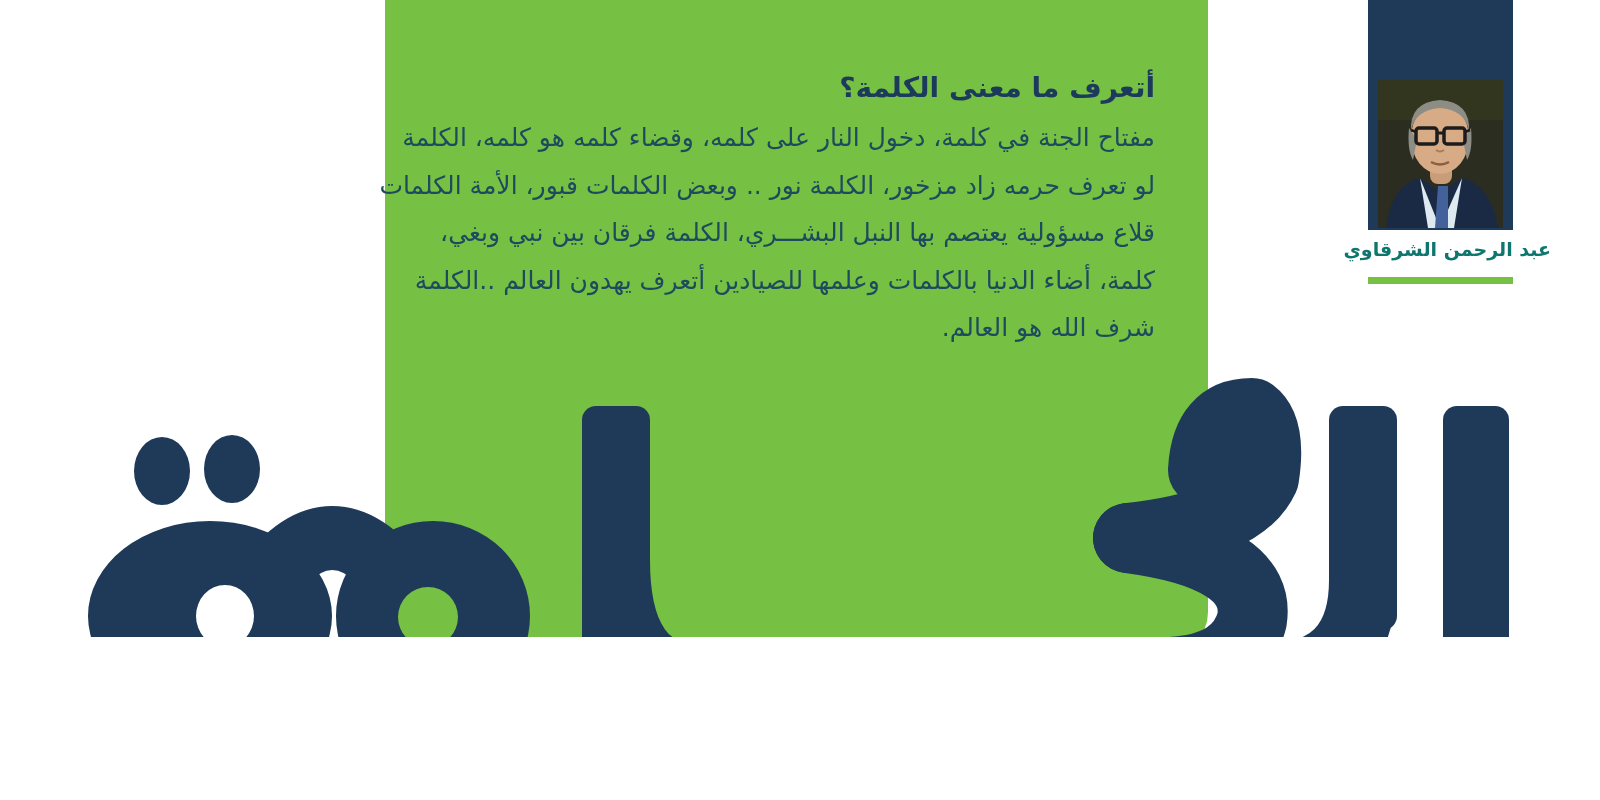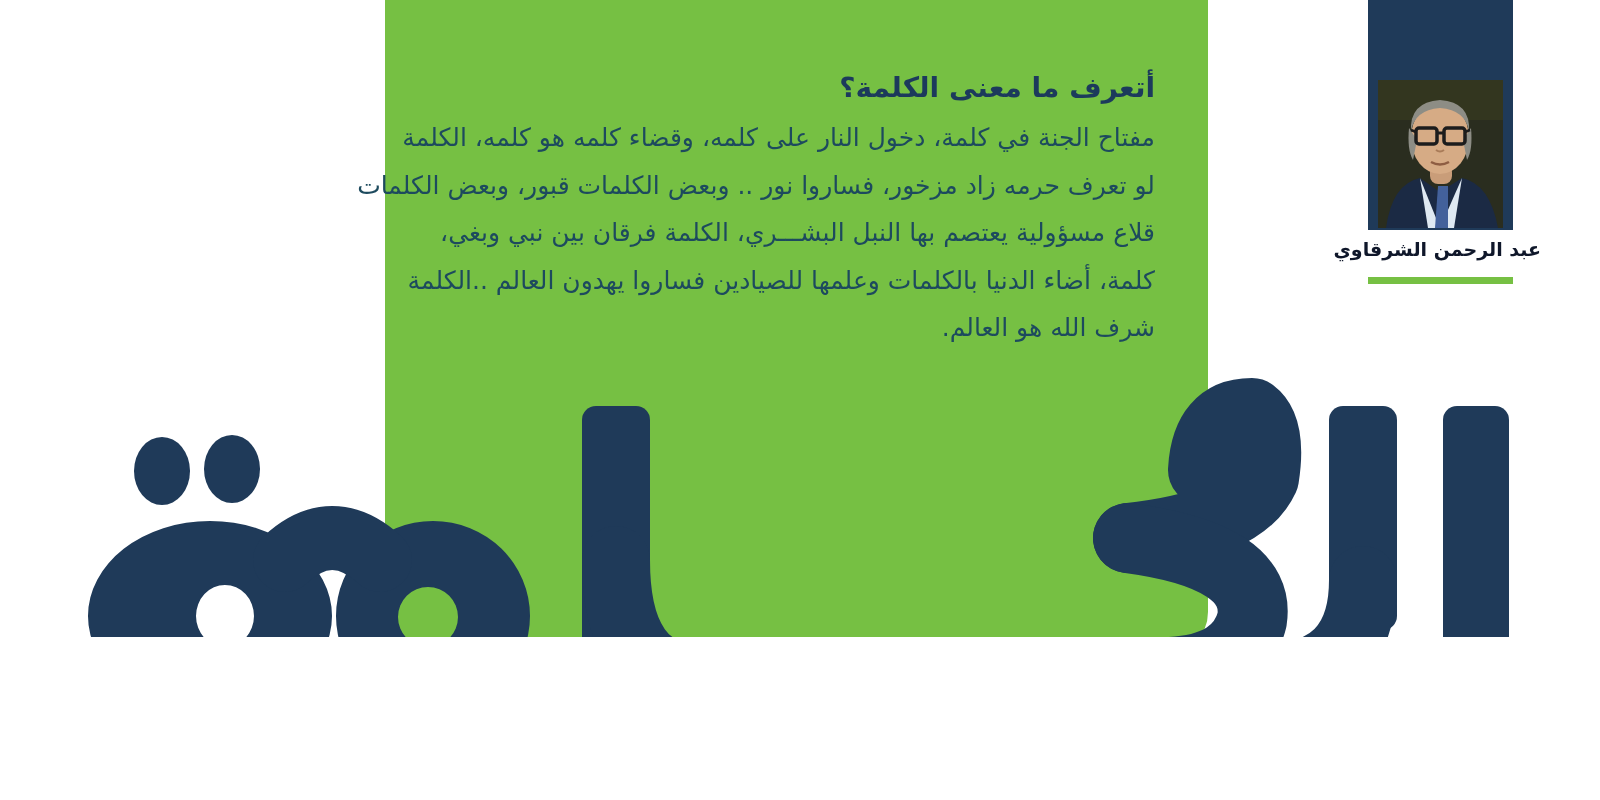--- a/index.html
+++ b/index.html
@@ -32,42 +32,42 @@
   }
   
   .photo-frame{
     position:absolute;left:1368px;top:0;width:145px;height:230px;
     background:#1F3A59;z-index:3;
   }
   .photo{
     position:absolute;left:10px;top:80px;width:125px;height:148px;overflow:hidden;
   }
   .author-name{
-    position:absolute;top:238px;right:83px;z-index:3;
+    position:absolute;top:238px;right:73px;z-index:3;
     direction:rtl;white-space:nowrap;text-align:right;
-    font-weight:bold;font-size:19px;color:#0f172a;
+    font-weight:bold;font-size:19px;color:#0f766e;
   }
   .author-underline{
     position:absolute;left:1368px;top:277px;width:145px;height:7px;
     background:#76C043;z-index:3;
   }
 </style>
 </head>
 <body>
 
 <div class="canvas">
 
   <div class="green-panel">
     <div class="text-block">
       <div class="article-heading">أتعرف ما معنى الكلمة؟</div>
       <div>
           <div class="article-line">مفتاح الجنة في كلمة، دخول النار على كلمه، وقضاء كلمه هو كلمه، الكلمة</div>
-          <div class="article-line">لو تعرف حرمه زاد مزخور، فساروا نور .. وبعض الكلمات قبور، وبعض الكلمات</div>
+          <div class="article-line">لو تعرف حرمه زاد مزخور، الكلمة نور .. وبعض الكلمات قبور، الأمة الكلمات</div>
           <div class="article-line">قلاع مسؤولية يعتصم بها النبل البشـــري، الكلمة فرقان بين نبي وبغي،</div>
-          <div class="article-line">كلمة، أضاء الدنيا بالكلمات وعلمها للصيادين فساروا يهدون العالم ..الكلمة</div>
+          <div class="article-line">كلمة، أضاء الدنيا بالكلمات وعلمها للصيادين أتعرف يهدون العالم ..الكلمة</div>
           <div class="article-line">شرف الله هو العالم.</div>
         </div>
     </div>
   </div>
 
   <svg class="word-layer" viewBox="0 0 1600 800" role="img" aria-label="الكلمة">
     <title>الكلمة</title>
     <g fill="#1F3A59" stroke="none">
 
       <rect x="140" y="648" width="1257" height="62" rx="30"></rect>

